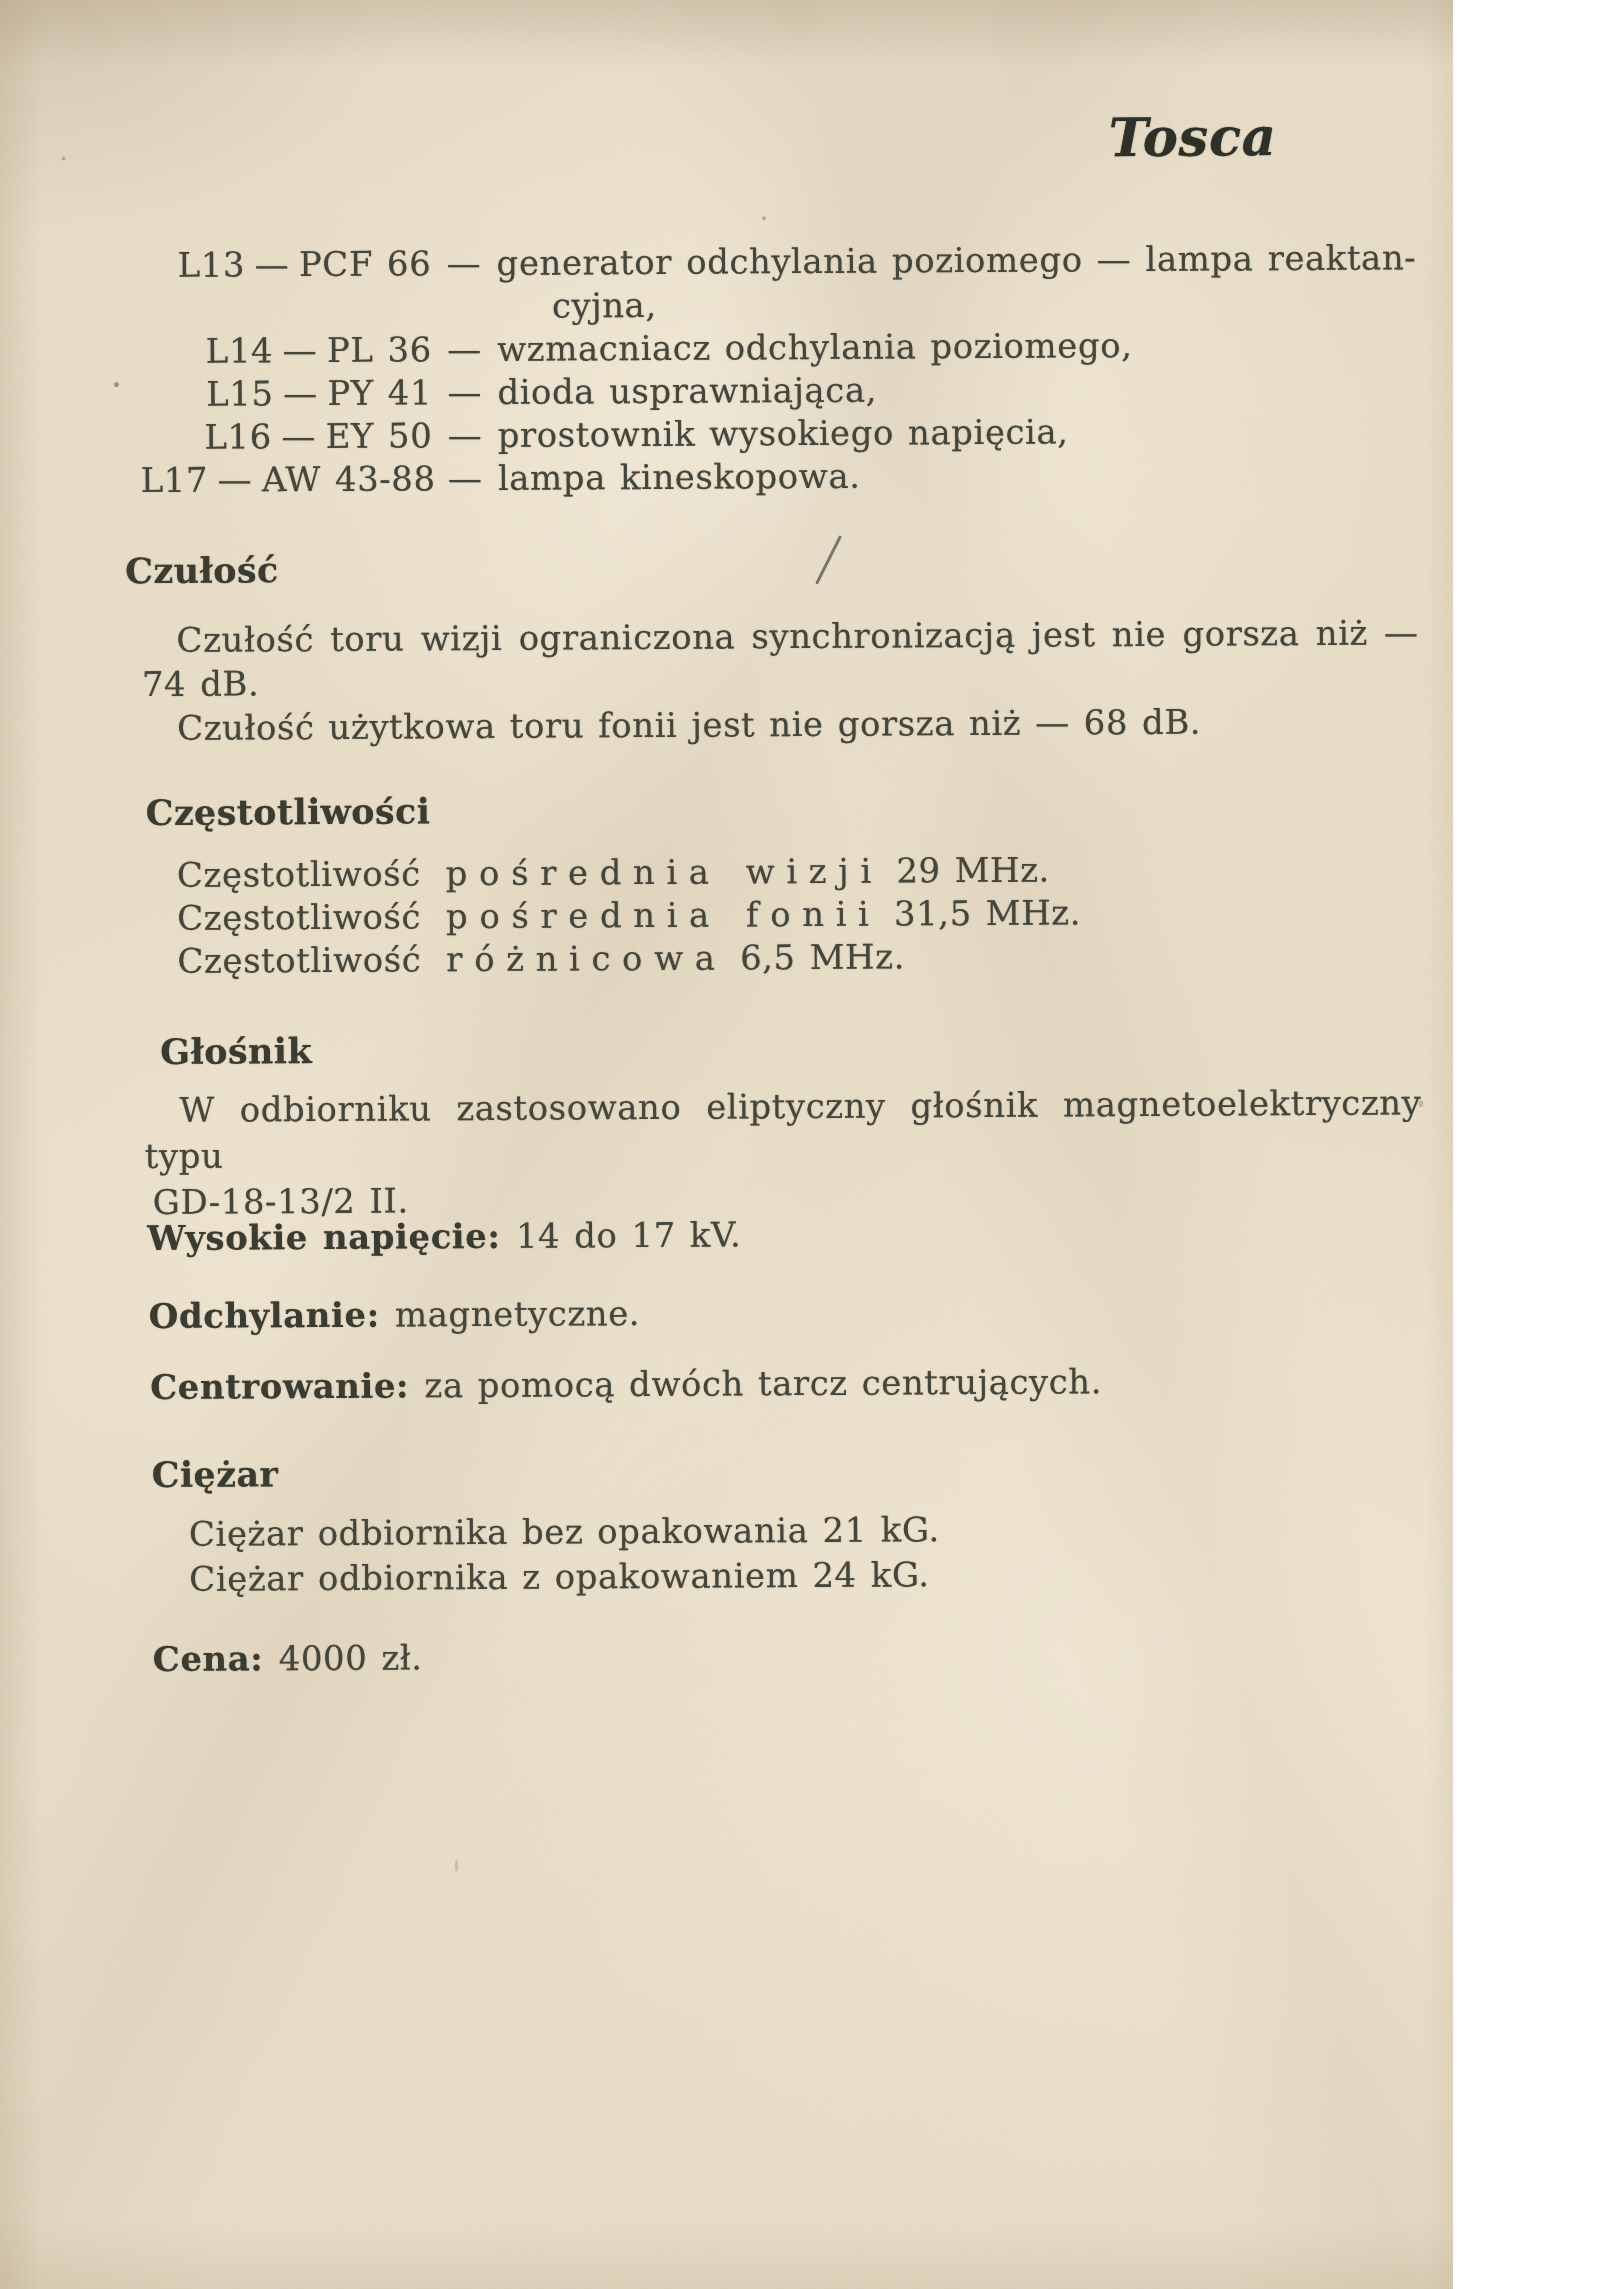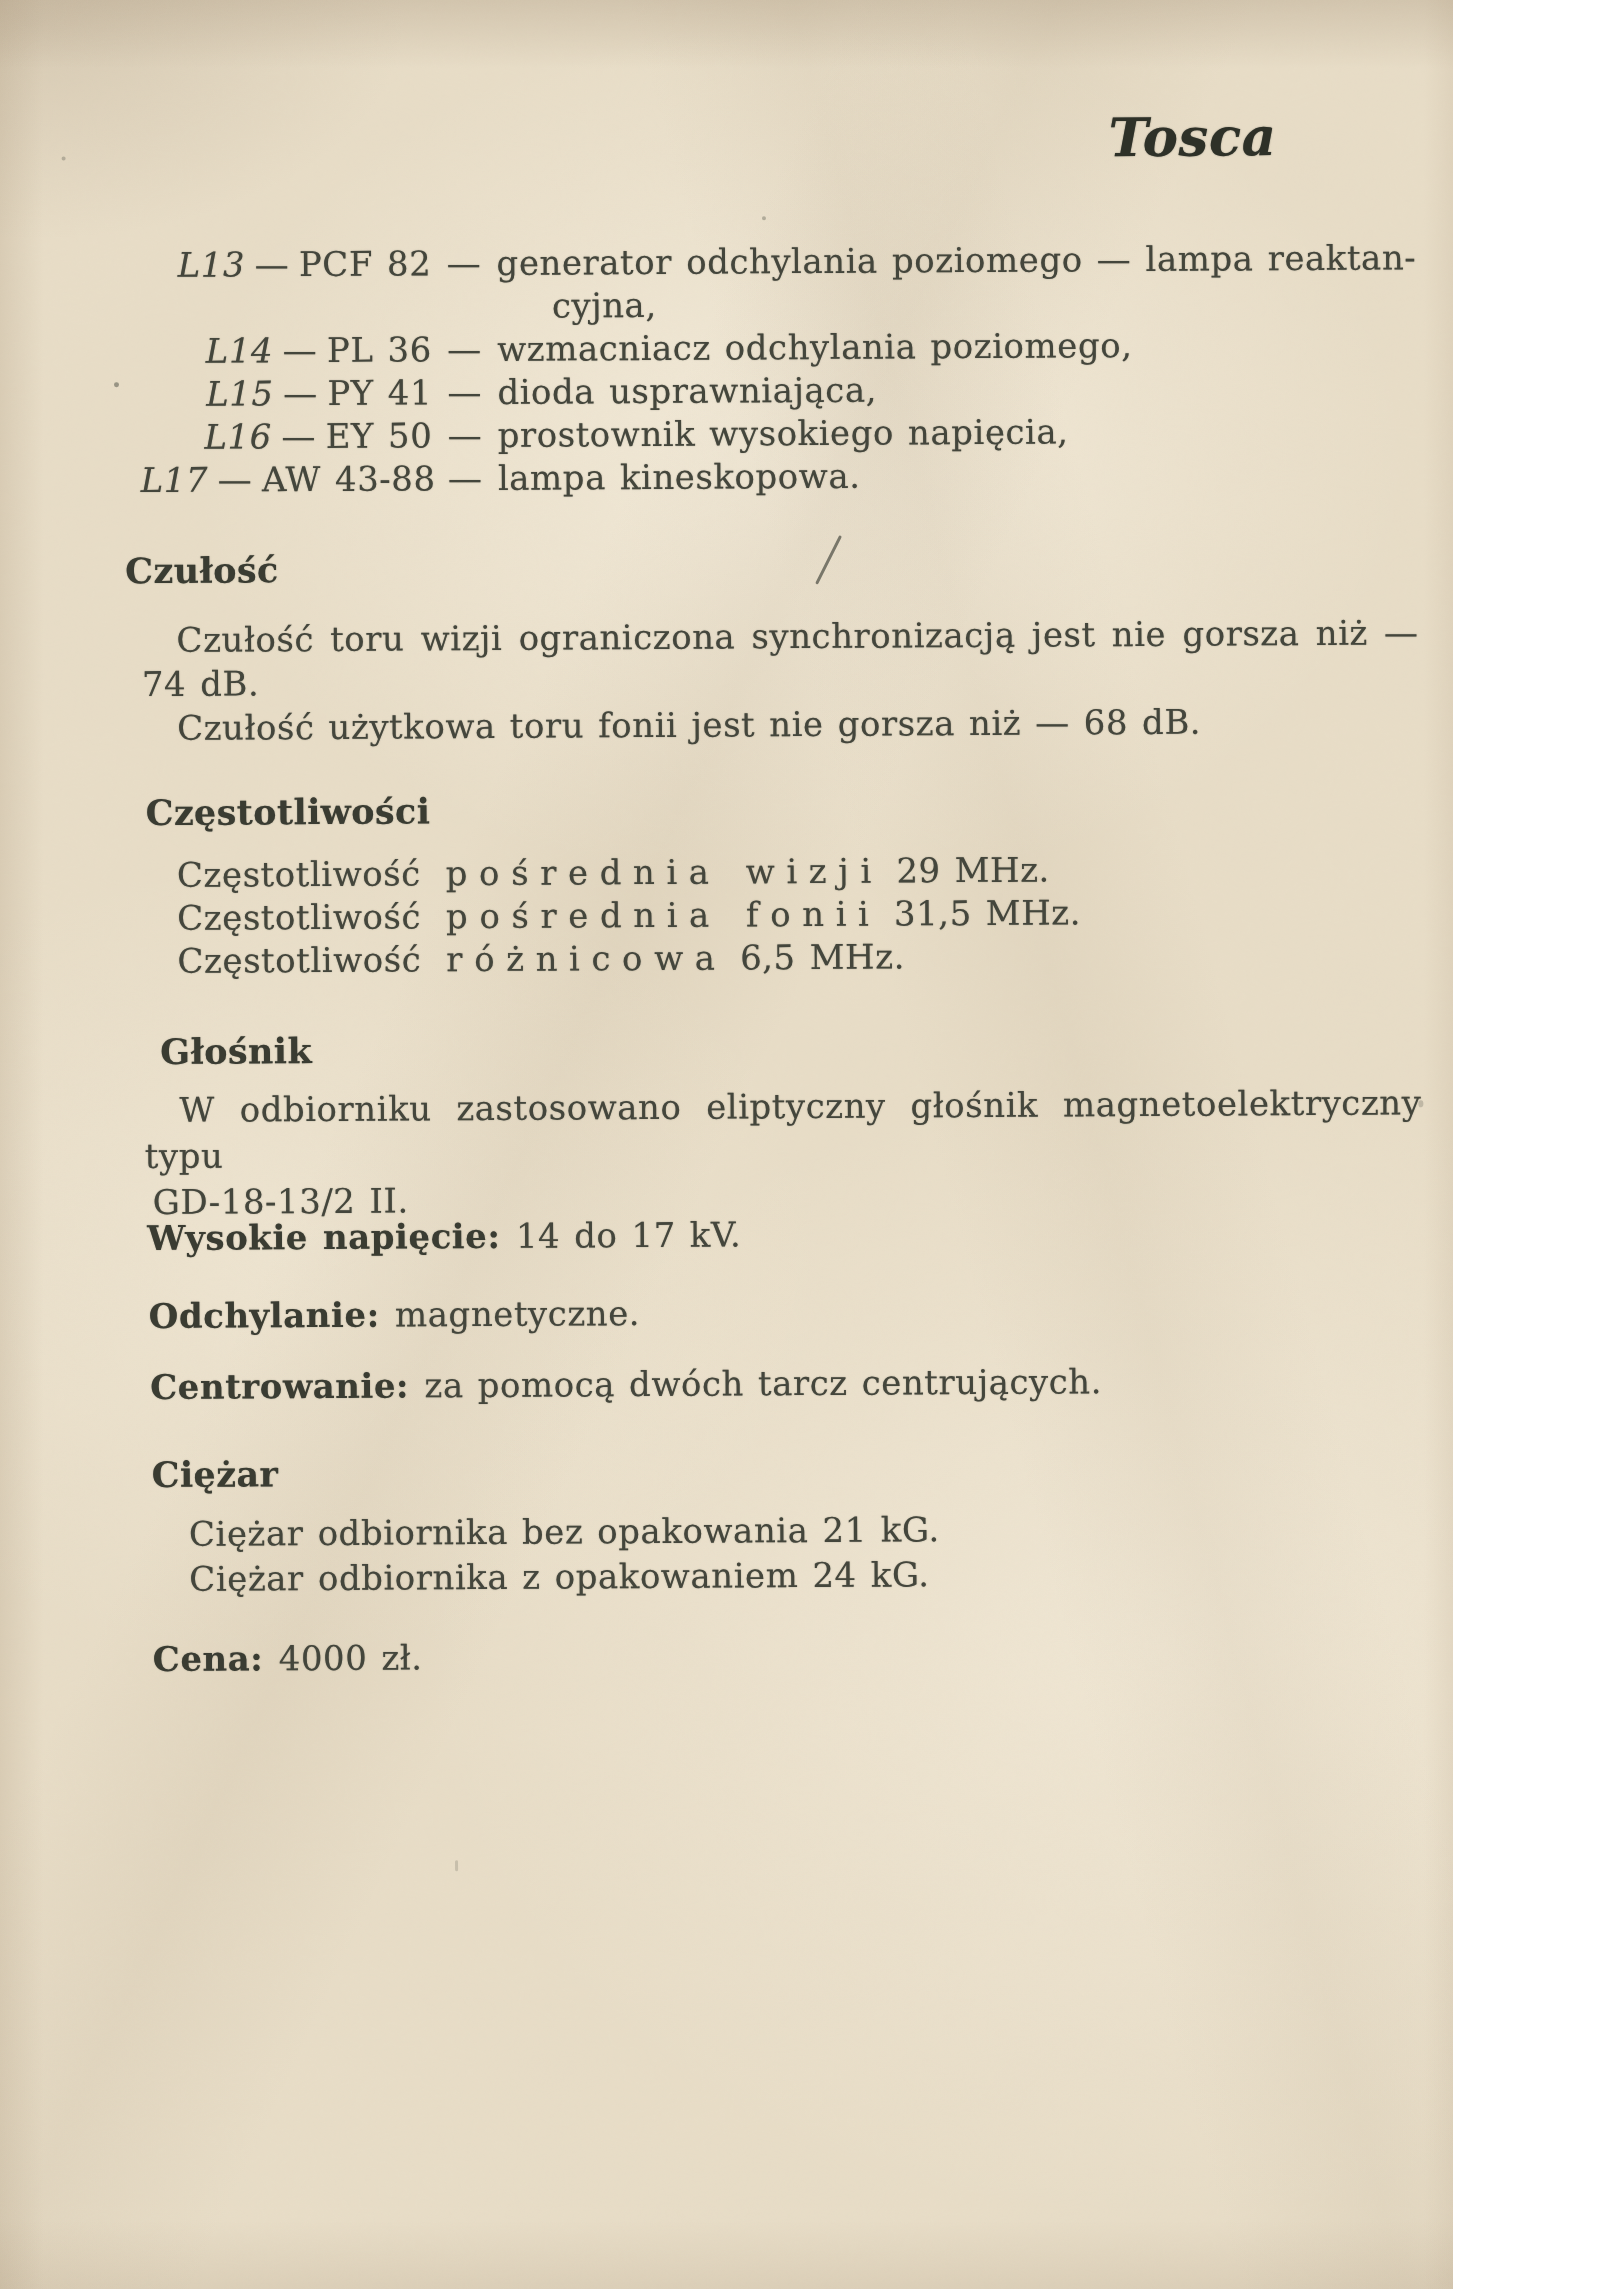--- a/index.html
+++ b/index.html
@@ -40,21 +40,21 @@
   .page-title{
     right:175px;top:112px;
     font-size:53px;font-weight:bold;font-style:italic;
     color:#2e3128;letter-spacing:.01em;
     text-shadow:0 0 1.4px rgba(40,43,36,.6);
   }
   
   .tube-list{left:140px;top:244px;width:1277px;line-height:43px;}
   .tube-row{display:flex;align-items:flex-start;}
   .tube-label{width:292px;text-align:right;white-space:nowrap;flex:none;}
-  .tube-id{font-style:italic;}
+  .tube-id{}
   .label-dash{margin:0 9.7px;}
   .row-dash{margin:0 15.4px;flex:none;}
   .tube-desc{flex:1;}
   .desc-just{text-align:justify;text-align-last:justify;}
   .desc-cont{padding-left:55px;}
   
   .heading{font-weight:bold;color:#3a3c32;font-size:35px;letter-spacing:.01em;}
   
   .para{width:1277px;}
   .pline{line-height:44px;}
@@ -99,21 +99,21 @@
     <rect width="1658" height="2371" filter="url(#fiber)"></rect>
   </svg>
 
   <div id="content">
 
     <div class="abs page-title">Tosca</div>
 
     <div class="abs tube-list">
 
       <div class="tube-row">
-        <span class="tube-label"><span class="tube-id">L13</span><span class="label-dash">—</span><span>PCF 82</span></span>
+        <span class="tube-label"><span class="tube-id">L13</span><span class="label-dash">—</span><span>PCF 66</span></span>
         <span class="row-dash">—</span>
         <span class="tube-desc">
           <span class="desc-just" style="display:block;">generator odchylania poziomego — lampa reaktan-</span>
           <span class="desc-cont" style="display:block;">cyjna,</span>
         </span>
       </div>
 
       <div class="tube-row">
         <span class="tube-label"><span class="tube-id">L14</span><span class="label-dash">—</span><span>PL 36</span></span>
         <span class="row-dash">—</span>

